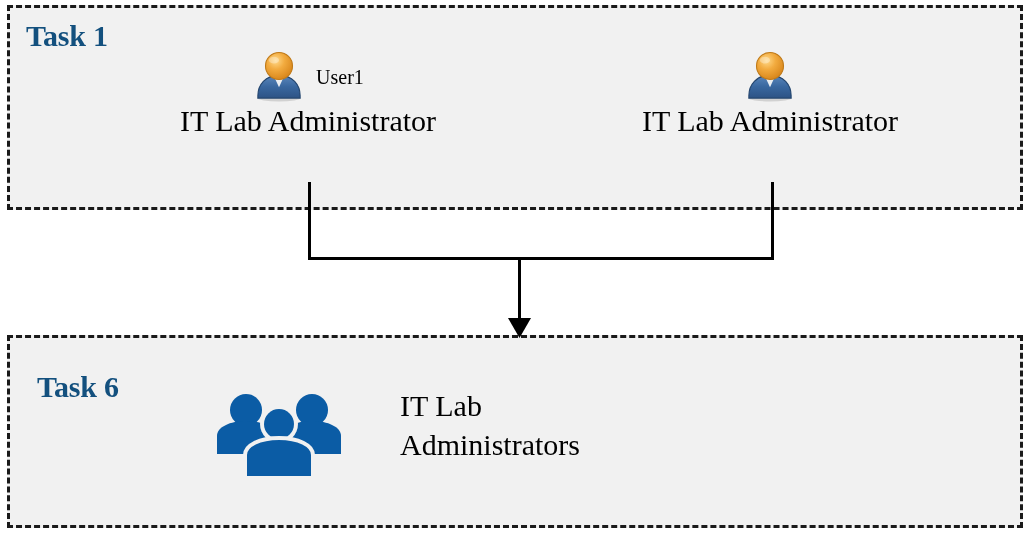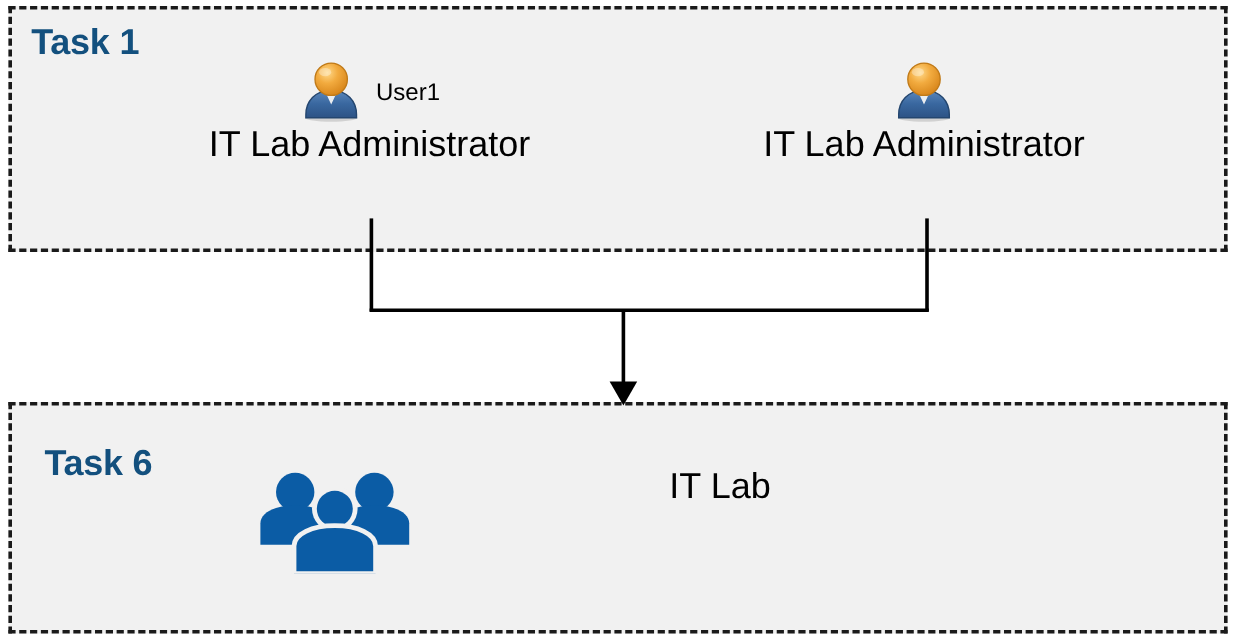--- a/index.html
+++ b/index.html
@@ -15,20 +15,21 @@
     font-family: "Liberation Sans", sans-serif;
     -webkit-font-smoothing: antialiased;
   }
 
   .stage {
     position: absolute;
     left: 0;
     top: 0;
     width: 820px;
     height: 534px;
+    font-family: Liberation Serif, serif;
   }
 
   
   .task-box {
     position: absolute;
     background: #f1f1f1;
     border: 3px dashed #1a1a1a;
     box-sizing: border-box;
   }
   #task1-box {
@@ -93,21 +94,21 @@
     width: 134px;
     height: 92px;
   }
 
   
   #group-label {
     position: absolute;
     left: 400px;
     top: 386px;
     width: 400px;
-    text-align: center;
+    text-align: left;
     color: #000000;
     font-size: 30px;
     line-height: 1.3;
   }
   #group-label .line { display: block; white-space: nowrap; }
 
   
   #connector {
     position: absolute;
     left: 0;
@@ -189,20 +190,21 @@
     <circle cx="100" cy="24" r="16" fill="#0b5ca5"></circle>
     <path d="M71 68 L71 50 C71 41 84 35 100 35 C116 35 129 41 129 50 L129 68 Z" fill="#0b5ca5"></path>
 
     <circle cx="67" cy="38" r="19" fill="#f1f1f1"></circle>
     <circle cx="67" cy="38" r="15" fill="#0b5ca5"></circle>
     <path d="M33 92 L33 69 C33 59 48 52 67 52 C86 52 101 59 101 69 L101 92 Z" fill="#0b5ca5" stroke="#f1f1f1" stroke-width="4"></path>
   </svg>
 
   <div id="group-label">
     <span class="line">IT Lab</span>
+    <span class="line">Administrators</span>
   </div>
 
   <svg id="connector" viewBox="0 0 1028 534">
 
     <path d="M309.5 182 L309.5 259.5" stroke="#000000" stroke-width="3" fill="none"></path>
 
     <path d="M772.5 182 L772.5 259.5" stroke="#000000" stroke-width="3" fill="none"></path>
 
     <path d="M308 258.5 L774 258.5" stroke="#000000" stroke-width="3" fill="none"></path>
 

